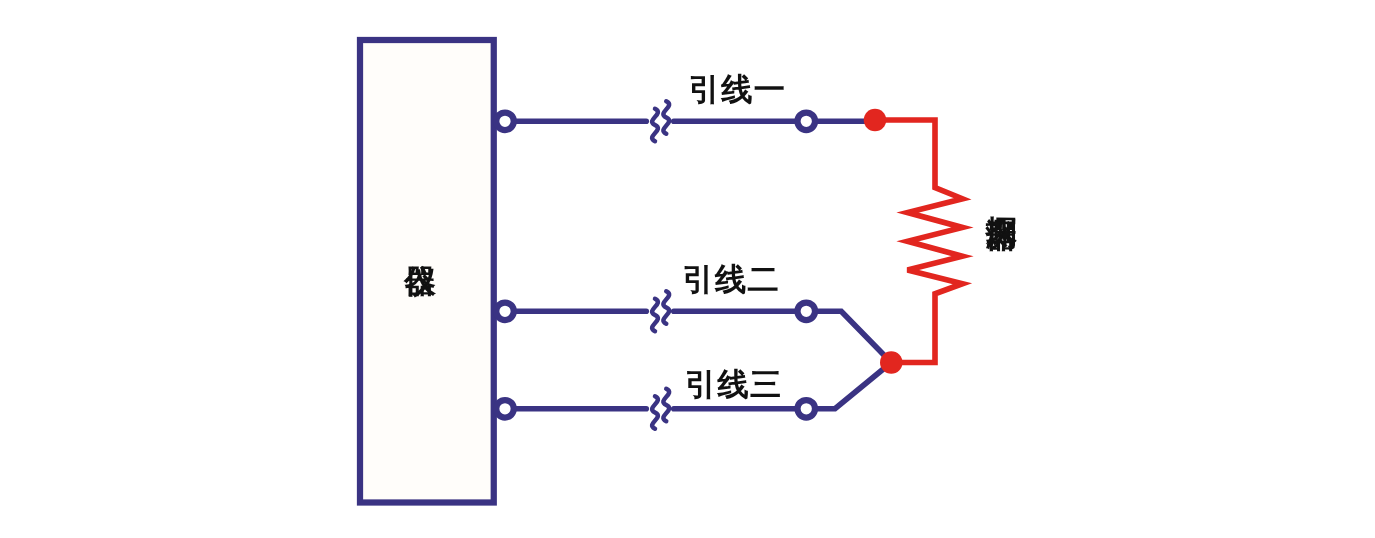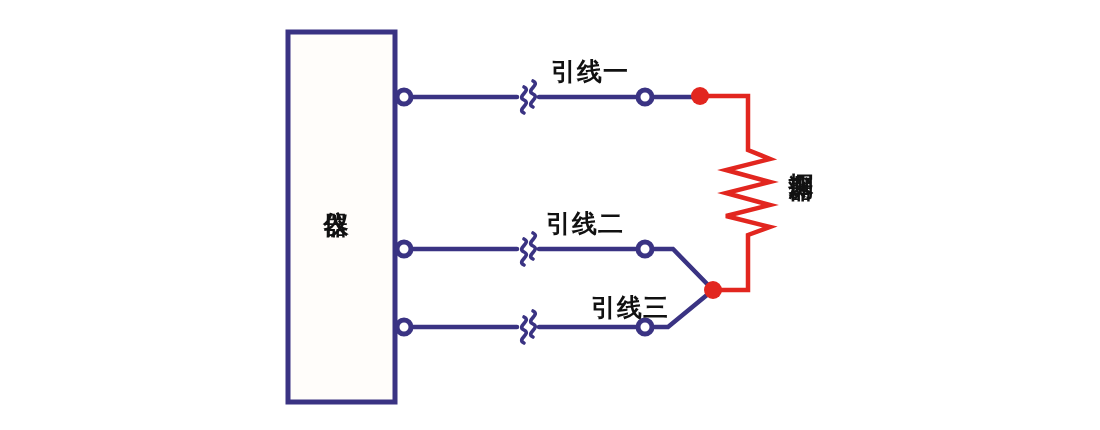--- a/index.html
+++ b/index.html
@@ -88,16 +88,16 @@
     <circle cx="700" cy="96" r="9" class="dot"></circle>
     <circle cx="713" cy="290" r="9" class="dot"></circle>
   </svg>
 
   <div class="lbl vertical" style="left:322px;top:191px;">仪器</div>
 
   <div class="lbl" style="left:551px;top:58px;">引线一</div>
 
   <div class="lbl" style="left:546px;top:210px;">引线二</div>
 
-  <div class="lbl" style="left:548px;top:294px;margin-left:43px;">引线三</div>
+  <div class="lbl" style="left:548px;top:294px;">引线三</div>
 
   <div class="lbl vertical" style="left:787px;top:153px;">探测器</div>
 </div>
 
 </body></html>

